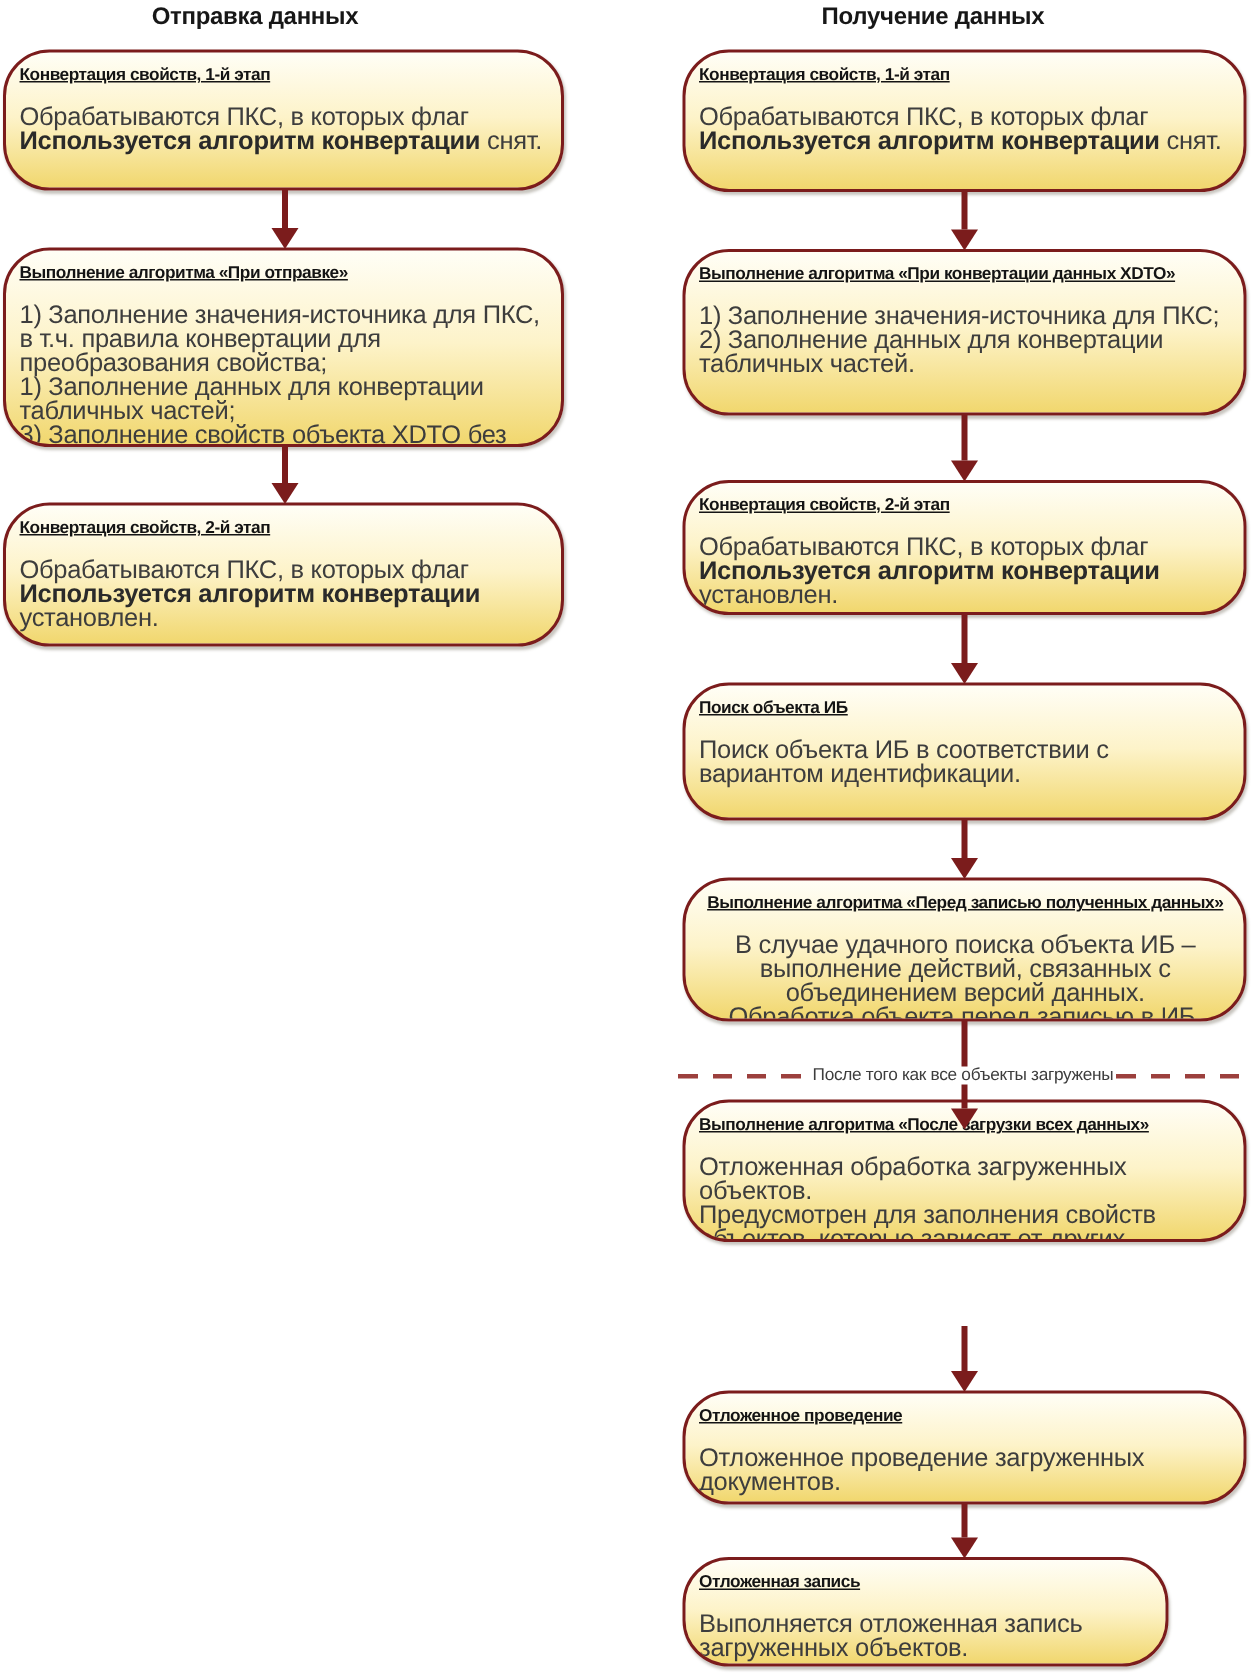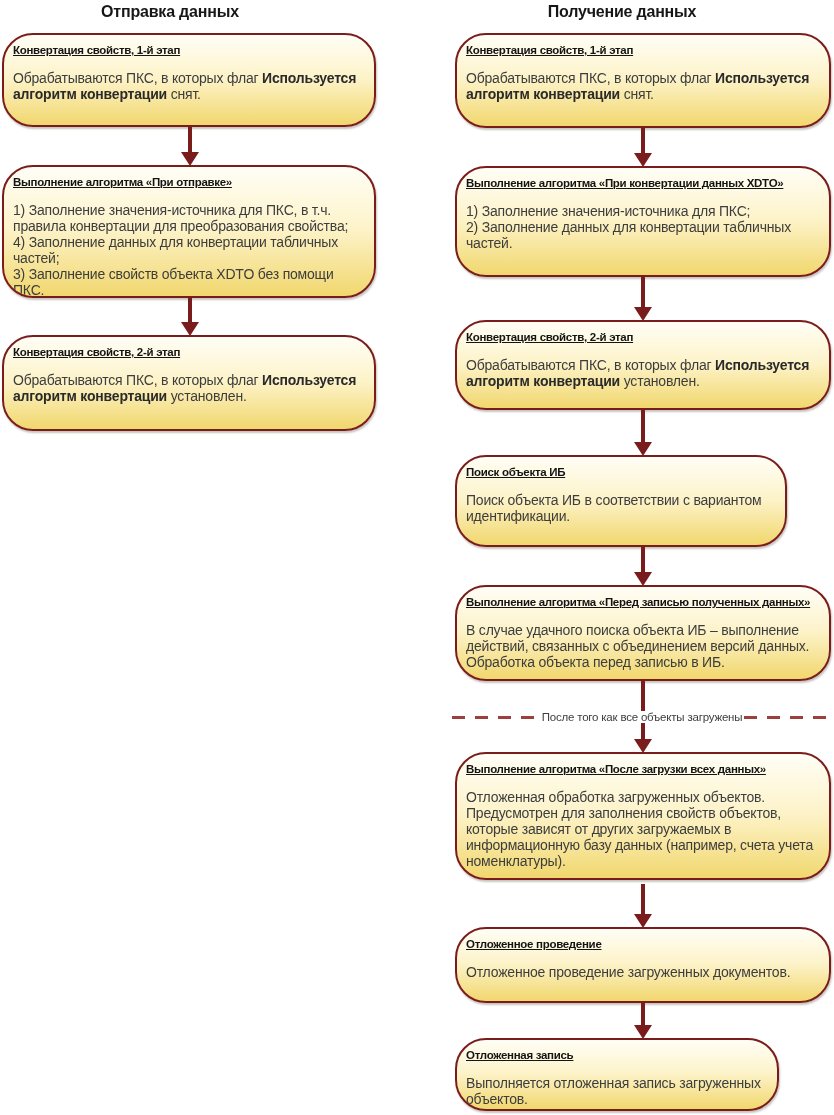--- a/index.html
+++ b/index.html
@@ -19,35 +19,35 @@
     border:2px solid #7b1c1c;border-radius:31px;
     background:linear-gradient(180deg,#fffef6 0%,#fdf3c9 48%,#f1d76e 100%);
     box-shadow:1px 2px 2px rgba(130,125,110,.45);
     padding:9px 8px 6px 9px;overflow:hidden;
   }
   .box-title{
     font-size:11.5px;font-weight:bold;text-decoration:underline;
     color:#141414;letter-spacing:-0.3px;margin:0 0 14px 0;white-space:nowrap;
   }
   .box-body p{
-    margin:0;font-size:14px;line-height:16px;color:#3d3d3d;letter-spacing:-0.2px;
+    margin:0;font-size:17px;line-height:16px;color:#3d3d3d;letter-spacing:-0.2px;
   }
   .box-body b{color:#2a2a2a;}
 
   
   .l1{left:2px;top:33px;width:374px;height:94px;}
   .l2{left:2px;top:165px;width:374px;height:133px;}
   .l3{left:2px;top:335px;width:374px;height:96px;}
   
   .r1{left:455px;top:33px;width:376px;height:95px;}
   .r2{left:455px;top:166px;width:376px;height:111px;}
   .r3{left:455px;top:320px;width:376px;height:90px;}
-  .r4{left:455px;top:455px;width:332px;height:92px;}
-  .r5{left:455px;top:585px;width:376px;height:96px;}
-  .r6{left:455px;top:752px;width:376px;height:128px;}
+  .r4{left:455px;top:455px;width:376px;height:92px;}
+  .r5{left:455px;top:585px;width:376px;height:96px;text-align:center;}
+  .r6{left:455px;top:733px;width:376px;height:95px;}
   .r7{left:455px;top:927px;width:376px;height:76px;}
   .r8{left:455px;top:1038px;width:324px;height:73px;}
 
   .arrow{
     position:absolute;width:18px;display:flex;flex-direction:column;align-items:center;z-index:1;
   }
   .arrow .shaft{width:4px;flex:1;background:#7b1c1c;}
   .arrow .head{
     width:0;height:0;flex:0 0 auto;
     border-left:9px solid transparent;border-right:9px solid transparent;
@@ -92,21 +92,21 @@
   </div>
   <div class="arrow al1">
       <div class="shaft"></div>
       <div class="head"></div>
     </div>
 
   <div class="box l2">
     <div class="box-title">Выполнение алгоритма «При отправке»</div>
     <div class="box-body">
         <p><span>1) Заполнение значения-источника для ПКС, в т.ч. правила конвертации для преобразования свойства;</span></p>
-        <p><span>4) Заполнение данных для конвертации табличных частей;</span></p>
+        <p><span>1) Заполнение данных для конвертации табличных частей;</span></p>
         <p><span>3) Заполнение свойств объекта XDTO без помощи ПКС.</span></p>
       </div>
   </div>
   <div class="arrow al2">
       <div class="shaft"></div>
       <div class="head"></div>
     </div>
 
   <div class="box l3">
     <div class="box-title">Конвертация свойств, 2-й этап</div>

